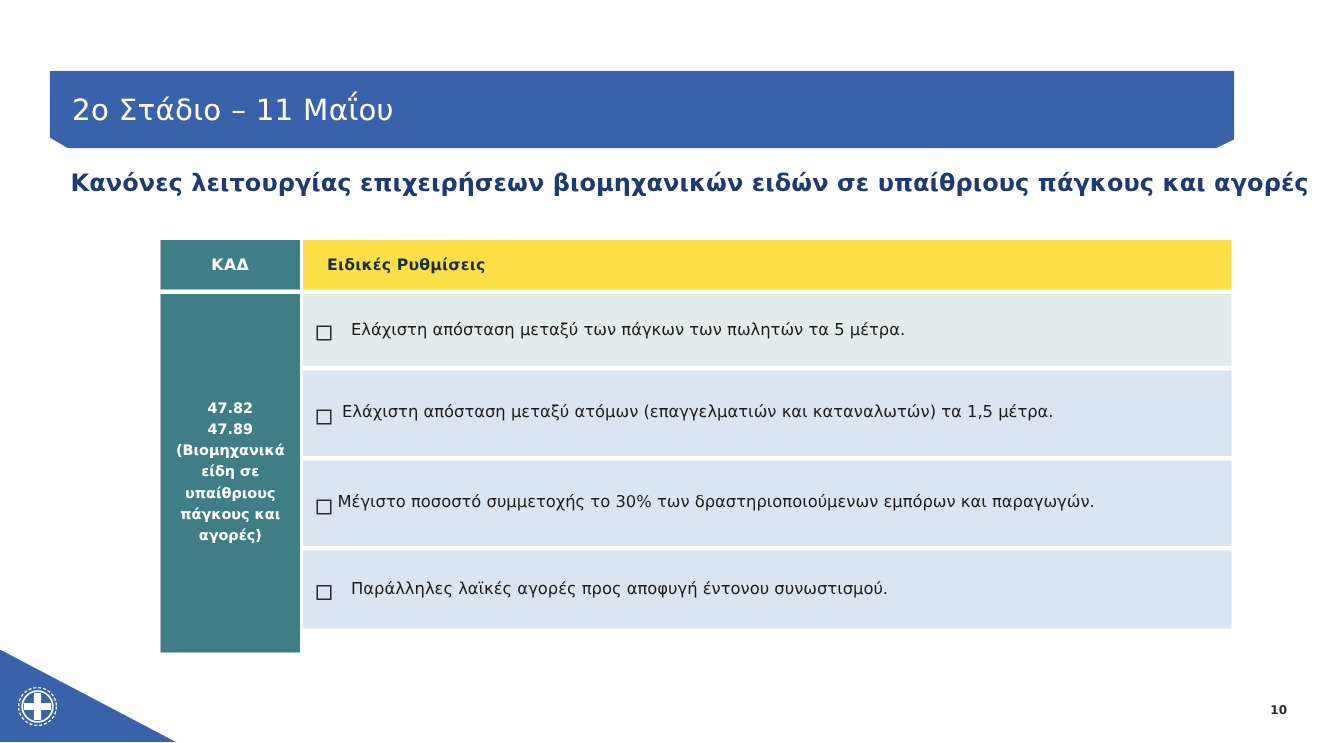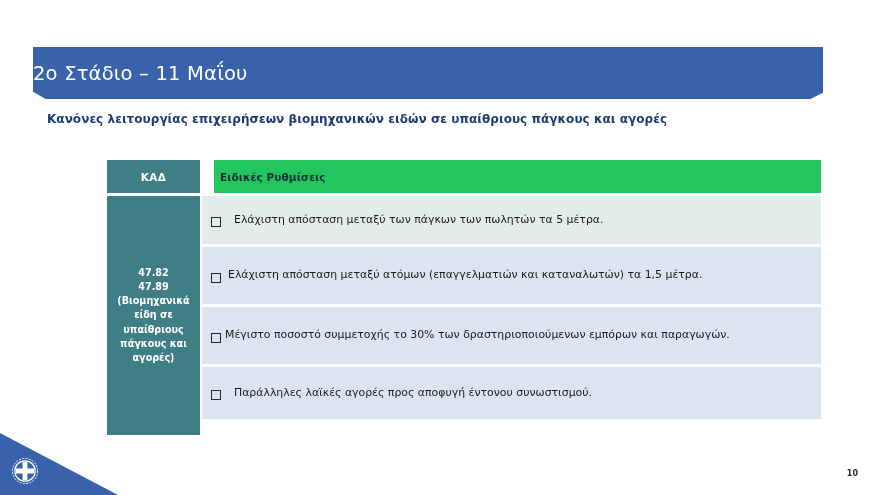--- a/index.html
+++ b/index.html
@@ -35,32 +35,33 @@
     -webkit-clip-path: polygon(0 0, 100% 0, 100% 88%, 98.4% 100%, 1.6% 100%, 0 86%);
     clip-path: polygon(0 0, 100% 0, 100% 88%, 98.4% 100%, 1.6% 100%, 0 86%);
     display: flex;
     align-items: center;
   }
   #title-banner .title-text {
     color: #ffffff;
     font-size: 19.5px;
     font-weight: 400;
     letter-spacing: 0.2px;
+    padding-left: 15px;
     white-space: nowrap;
     text-align: right;
   }
 
   
   #subtitle {
     position: absolute;
     left: 47px;
     top: 112px;
     width: 790px;
     color: #1d3a73;
-    font-size: 12px;
+    font-size: 16px;
     font-weight: bold;
     letter-spacing: 0.05px;
     white-space: nowrap;
   }
 
   
   #rules-table {
     position: absolute;
     left: 107px;
     top: 160px;
@@ -78,28 +79,28 @@
     color: #ffffff;
     font-size: 10.5px;
     font-weight: bold;
     display: flex;
     align-items: center;
     justify-content: center;
     letter-spacing: 0.3px;
   }
   .th-rules {
     flex: 1;
-    margin-left: 14px;
-    background: #22c55e;
+    margin-left: 2px;
+    background: #fde047;
     color: #18303c;
     font-size: 10.5px;
     font-weight: bold;
     display: flex;
     align-items: center;
-    padding-left: 6px;
+    padding-left: 16px;
     letter-spacing: 0.1px;
   }
 
   .table-body {
     display: flex;
   }
 
   
   #kad-cell {
     width: 93px;

